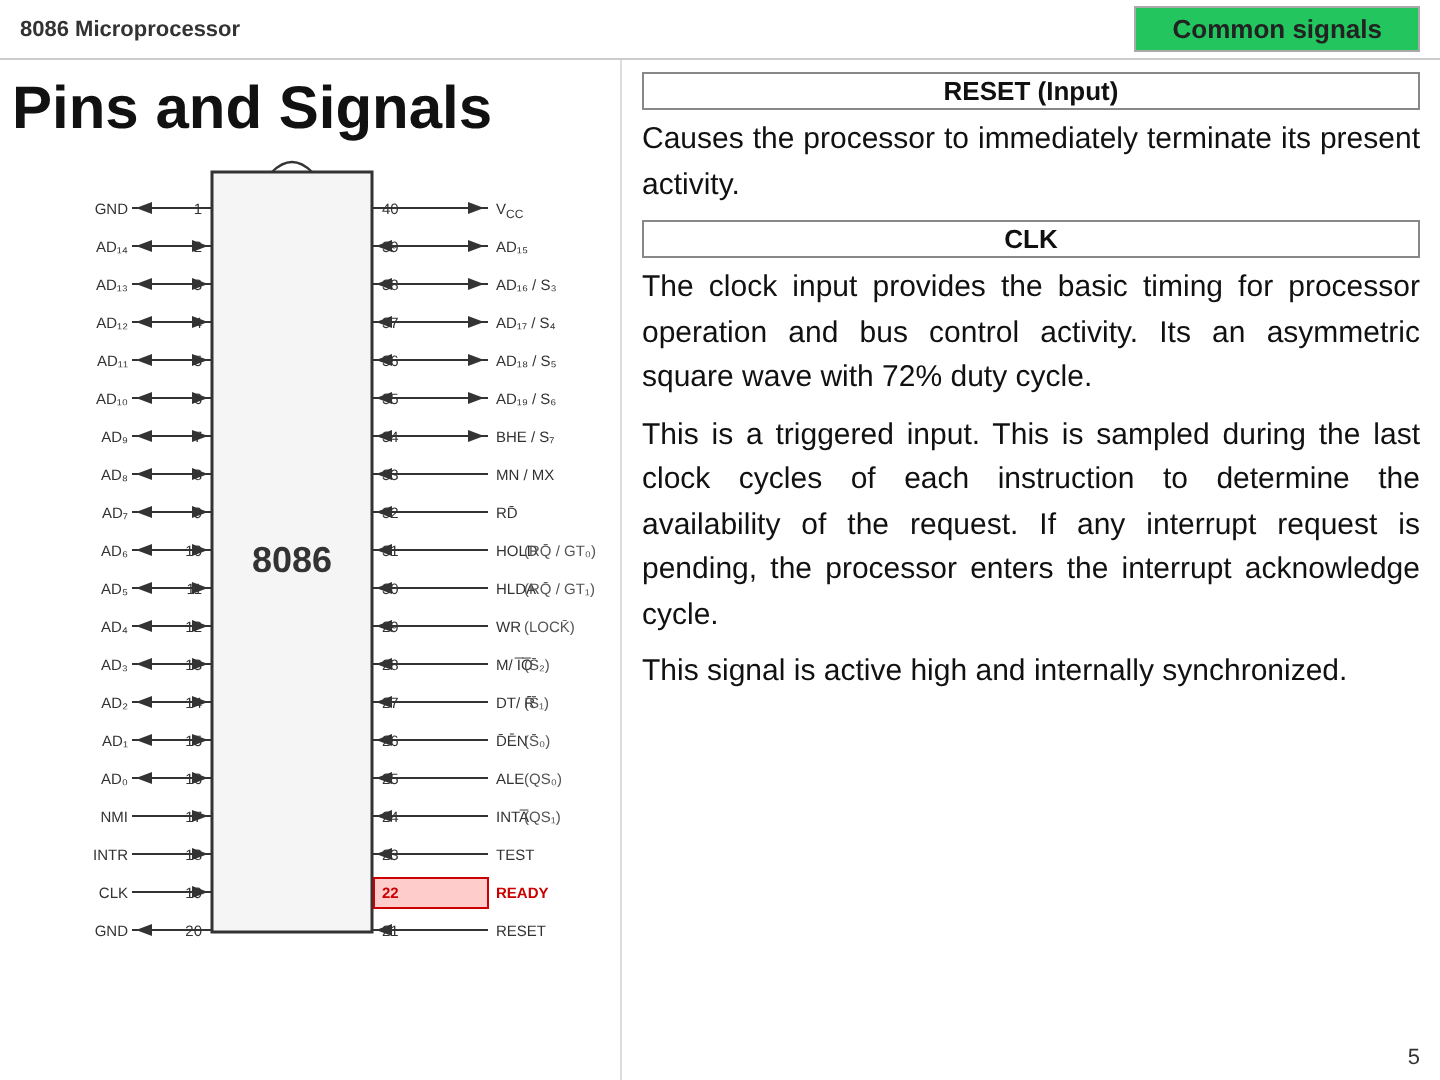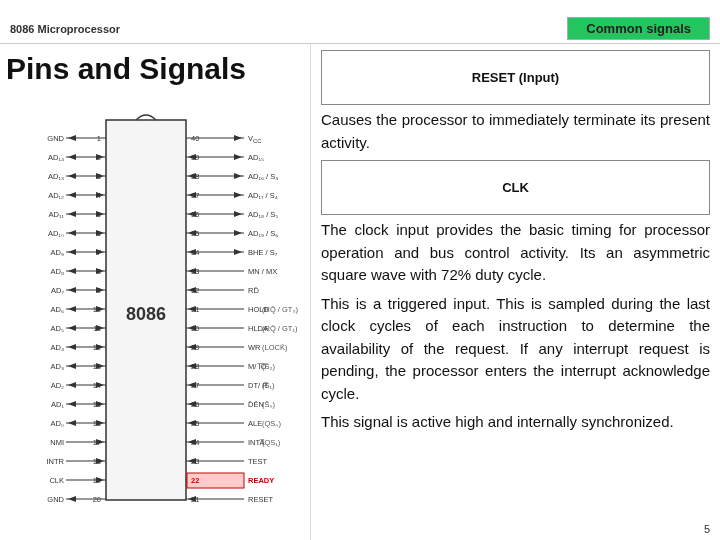--- a/index.html
+++ b/index.html
@@ -15,21 +15,20 @@
 
     
     #header {
       display: flex;
       align-items: center;
       justify-content: space-between;
       padding: 4px 10px;
       background: #fff;
       border-bottom: 1px solid #ccc;
       height: 30px;
-      margin-top: 14px;
     }
 
     #header-title {
       font-size: 11px;
       font-weight: bold;
       color: #333;
     }
 
     #common-signals-badge {
       background: #22c55e;
@@ -50,21 +49,21 @@
     #left-panel {
       width: 310px;
       padding: 8px 6px;
       flex-shrink: 0;
     }
 
     #page-heading {
       font-size: 30px;
       font-weight: bold;
       color: #111;
-      margin-bottom: 20px;
+      margin-bottom: 0;
       font-family: Arial, sans-serif;
     }
 
     #chip-diagram {
       width: 298px;
       margin-top: 4px;
     }
 
     
     #right-panel {
@@ -74,21 +73,21 @@
       color: #111;
       overflow: hidden;
       border-left: 1px solid #ddd;
     }
 
     .section-header {
       text-align: center;
       font-weight: bold;
       font-size: 13px;
       border: 1px solid #888;
-      padding: 19px;
+      padding: 1px;
       margin: 6px 0 4px 0;
       background: #fff;
     }
 
     .section-header:first-child {
       margin-top: 0;
     }
 
     .section-text {
       font-size: 15px;

